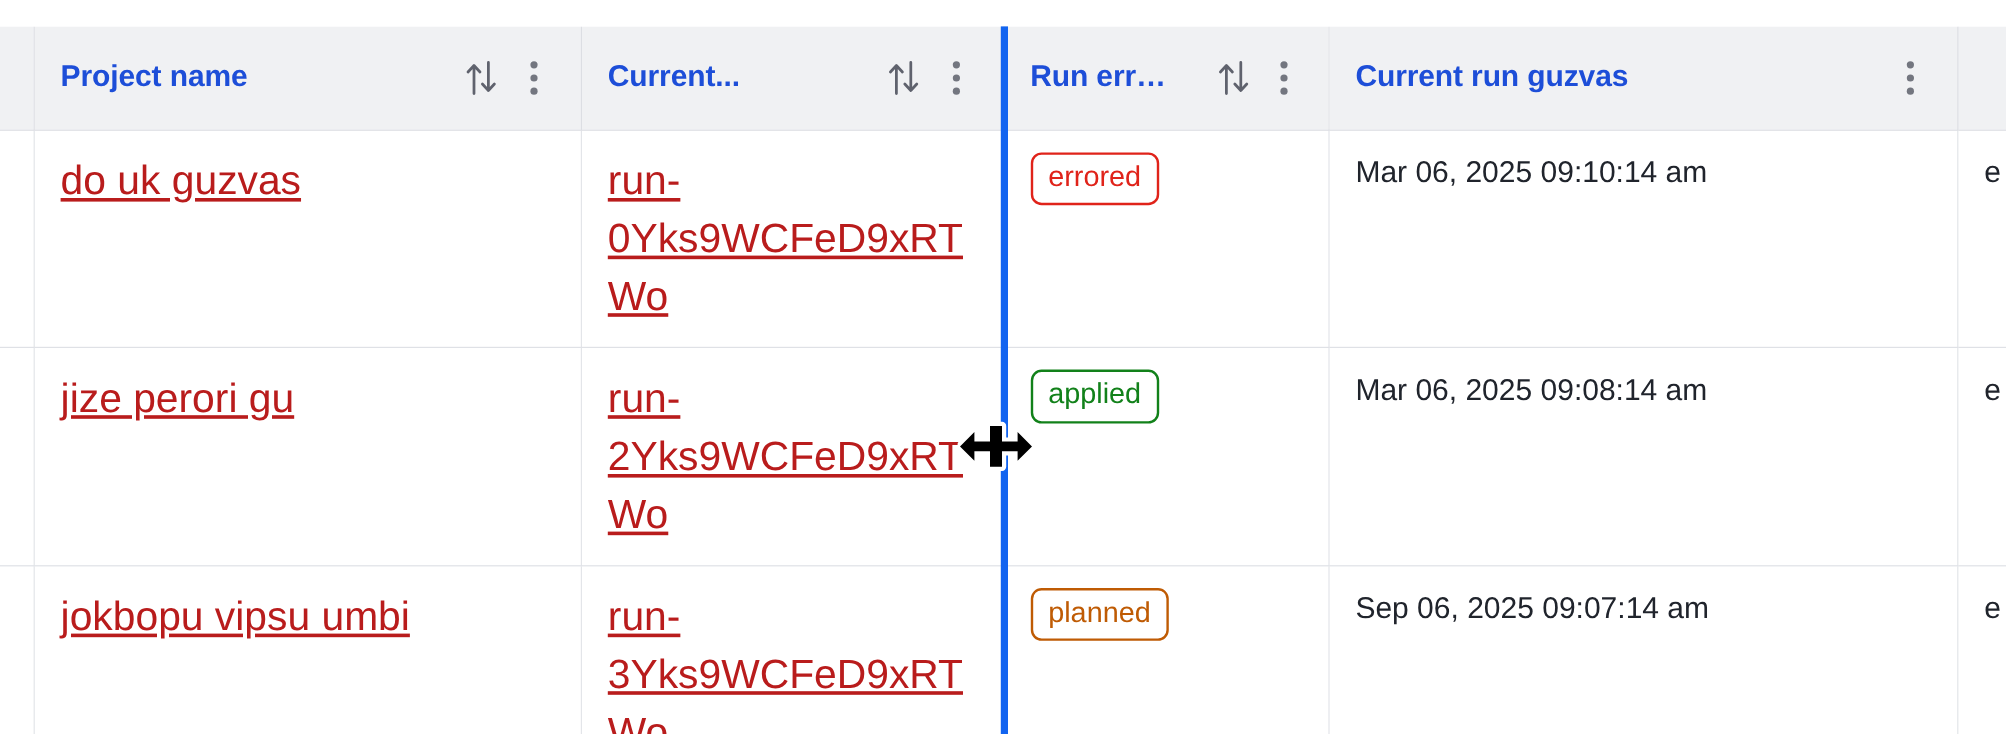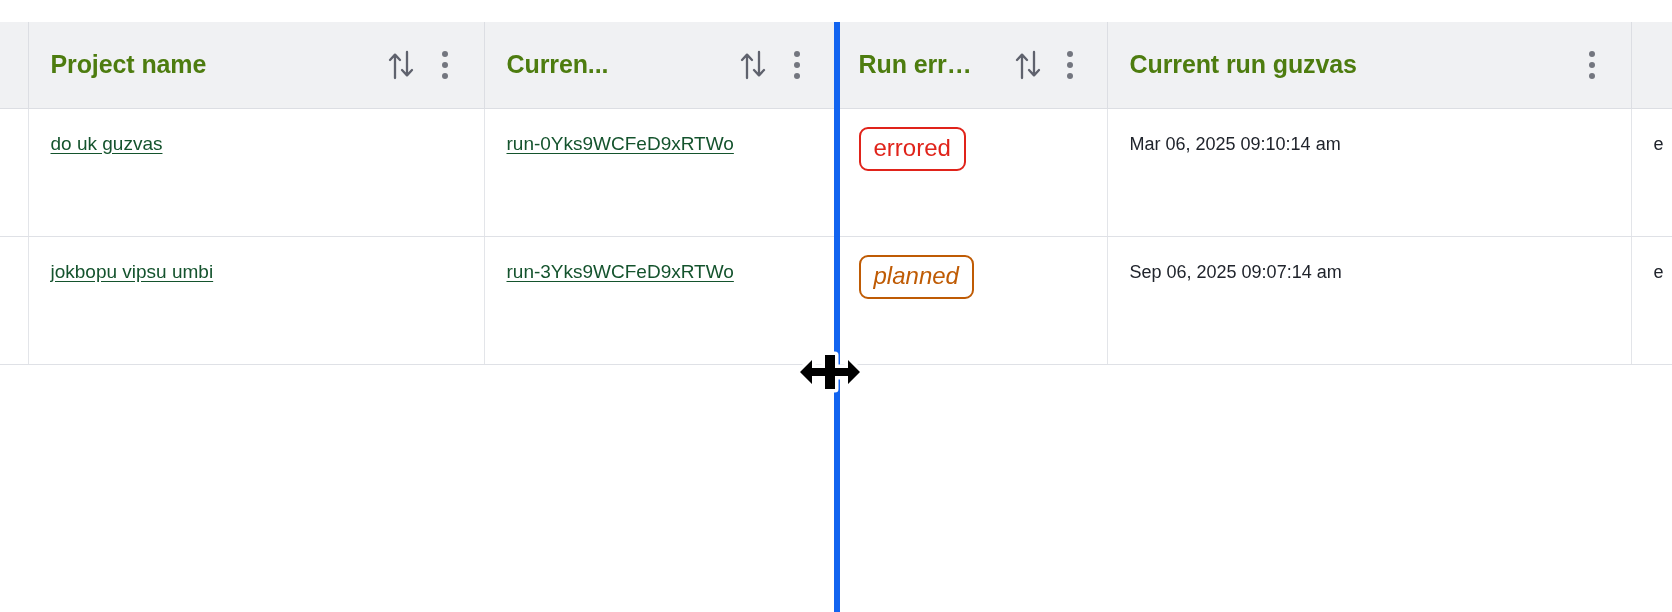--- a/index.html
+++ b/index.html
@@ -55,21 +55,21 @@
   thead th {
     background: #f0f1f3;
     border-right: 1px solid #dcdee3;
     border-bottom: 1px solid #dcdee3;
     height: 86px;
     padding: 0 22px;
     vertical-align: middle;
     text-align: left;
     font-size: 25px;
     font-weight: 700;
-    color: #4d7c0f;
+    color: #1d4ed8;
     letter-spacing: -0.1px;
     white-space: nowrap;
     overflow: hidden;
   }
   thead th.gutter-th { padding: 0; border-right: 1px solid #dcdee3; }
 
   .th-inner {
     display: flex;
     align-items: center;
     width: 100%;
@@ -119,48 +119,48 @@
     padding: 18px 22px;
     vertical-align: top;
     font-size: 25px;
     color: #20242c;
     background: #ffffff;
     overflow: hidden;
   }
   tbody td.gutter-td { padding: 0; }
 
   a.cell-link {
-    color: #14532d;
+    color: #b91c1c;
     text-decoration: underline;
     text-underline-offset: 3px;
-    font-size: 19px;
+    font-size: 34px;
     line-height: 1.42;
     cursor: pointer;
     word-break: break-word;
   }
 
   .run-link { display: inline; }
 
-  .ts { font-size: 18px; color: #20242c; line-height: 1.42; white-space: nowrap; }
+  .ts { font-size: 25px; color: #20242c; line-height: 1.42; white-space: nowrap; }
 
   
   .badge {
     display: inline-block;
     border: 2px solid currentColor;
     border-radius: 9px;
     padding: 5px 13px 7px;
     font-size: 24px;
     line-height: 1.18;
     background: #ffffff;
     white-space: nowrap;
     text-align: right;
   }
   .badge.errored { color: #e0231a; }
   .badge.applied { color: #12811a; }
-  .badge.planned { color: #bf5b04; font-style: italic; }
+  .badge.planned { color: #bf5b04; }
 
   
   .resize-bar {
     position: absolute;
     top: 22px;
     left: 834px;
     width: 6px;
     height: 590px;
     background: #1264f0;
     z-index: 40;
@@ -213,21 +213,21 @@
               <span class="kebab">
                 <i></i>
                   <i></i>
                   <i></i>
               </span>
             </div>
           </th>
 
           <th>
             <div class="th-inner">
-              <span class="th-label">Curren...</span>
+              <span class="th-label">Current...</span>
               <span class="th-spacer"></span>
               <span class="icon-btn sort-icon">
                 <svg width="30" height="32" viewBox="0 0 30 32" fill="none">
                   <path d="M9 29 V6 M4 11 L9 5.6 L14 11" stroke="#5f626d" stroke-width="2.3" stroke-linecap="round" stroke-linejoin="round"></path>
                   <path d="M21 3 V26 M16 21 L21 26.4 L26 21" stroke="#5f626d" stroke-width="2.3" stroke-linecap="round" stroke-linejoin="round"></path>
                 </svg>
               </span>
               <span class="kebab">
                 <i></i>
                   <i></i>
@@ -289,20 +289,38 @@
           </td>
           <td>
             <span class="ts">Mar 06, 2025 09:10:14 am</span>
           </td>
           <td>
             <span class="ts">e</span>
           </td>
         </tr>
 
 
+        <tr>
+          <td class="gutter-td"></td>
+          <td>
+            <a class="cell-link">jize perori gu</a>
+          </td>
+          <td>
+            <a class="cell-link run-link">run-2Yks9WCFeD9xRTWo</a>
+          </td>
+          <td>
+            <span class="badge applied">applied</span>
+          </td>
+          <td>
+            <span class="ts">Mar 06, 2025 09:08:14 am</span>
+          </td>
+          <td>
+            <span class="ts">e</span>
+          </td>
+        </tr>
 
         <tr>
           <td class="gutter-td"></td>
           <td>
             <a class="cell-link">jokbopu vipsu umbi</a>
           </td>
           <td>
             <a class="cell-link run-link">run-3Yks9WCFeD9xRTWo</a>
           </td>
           <td>

